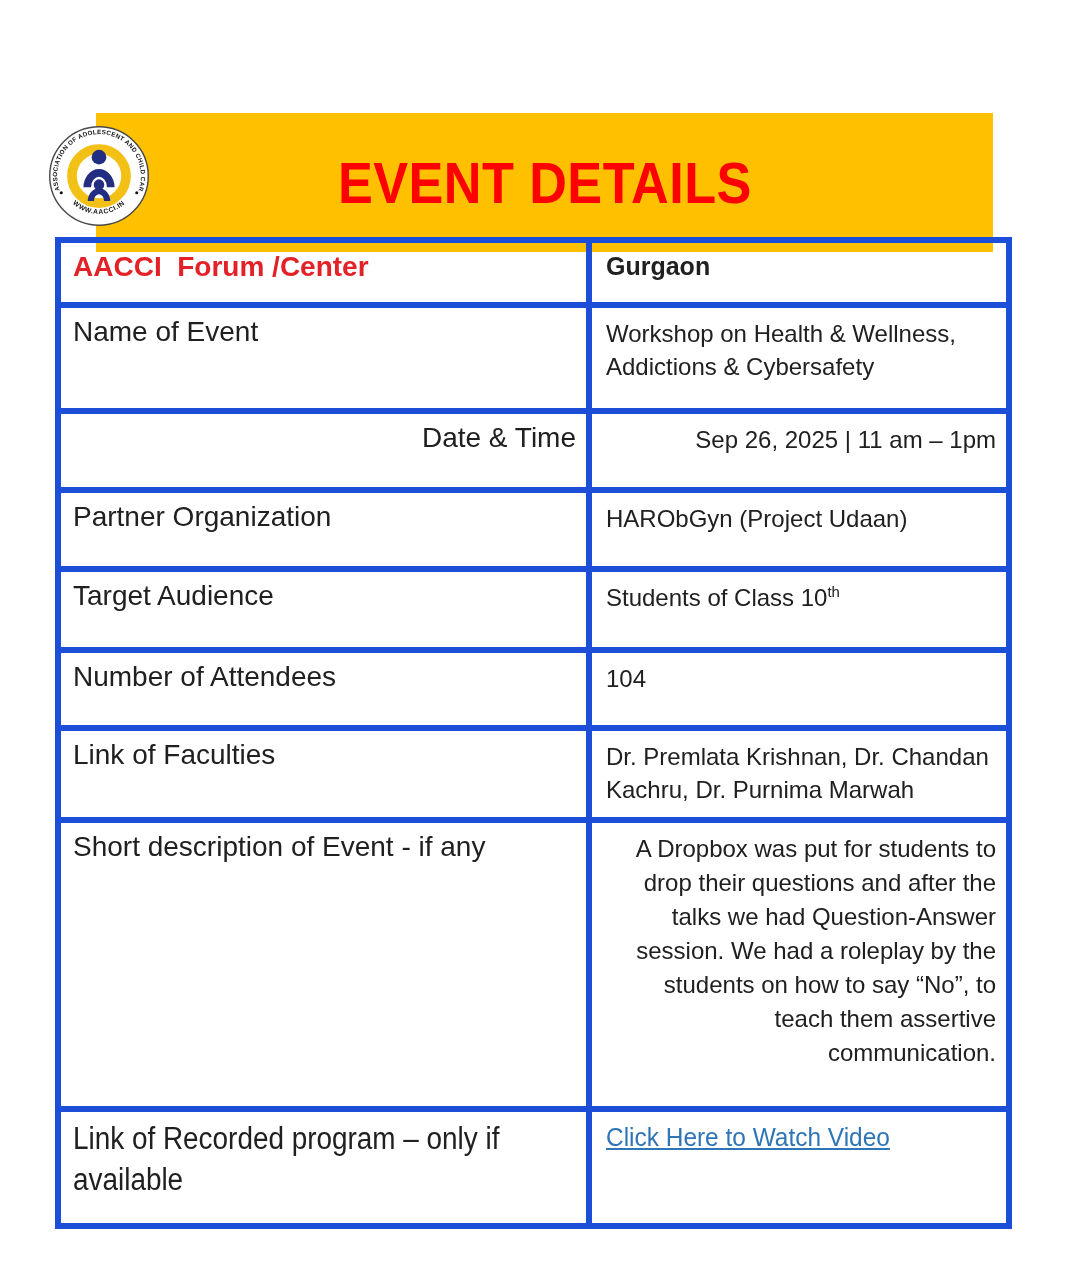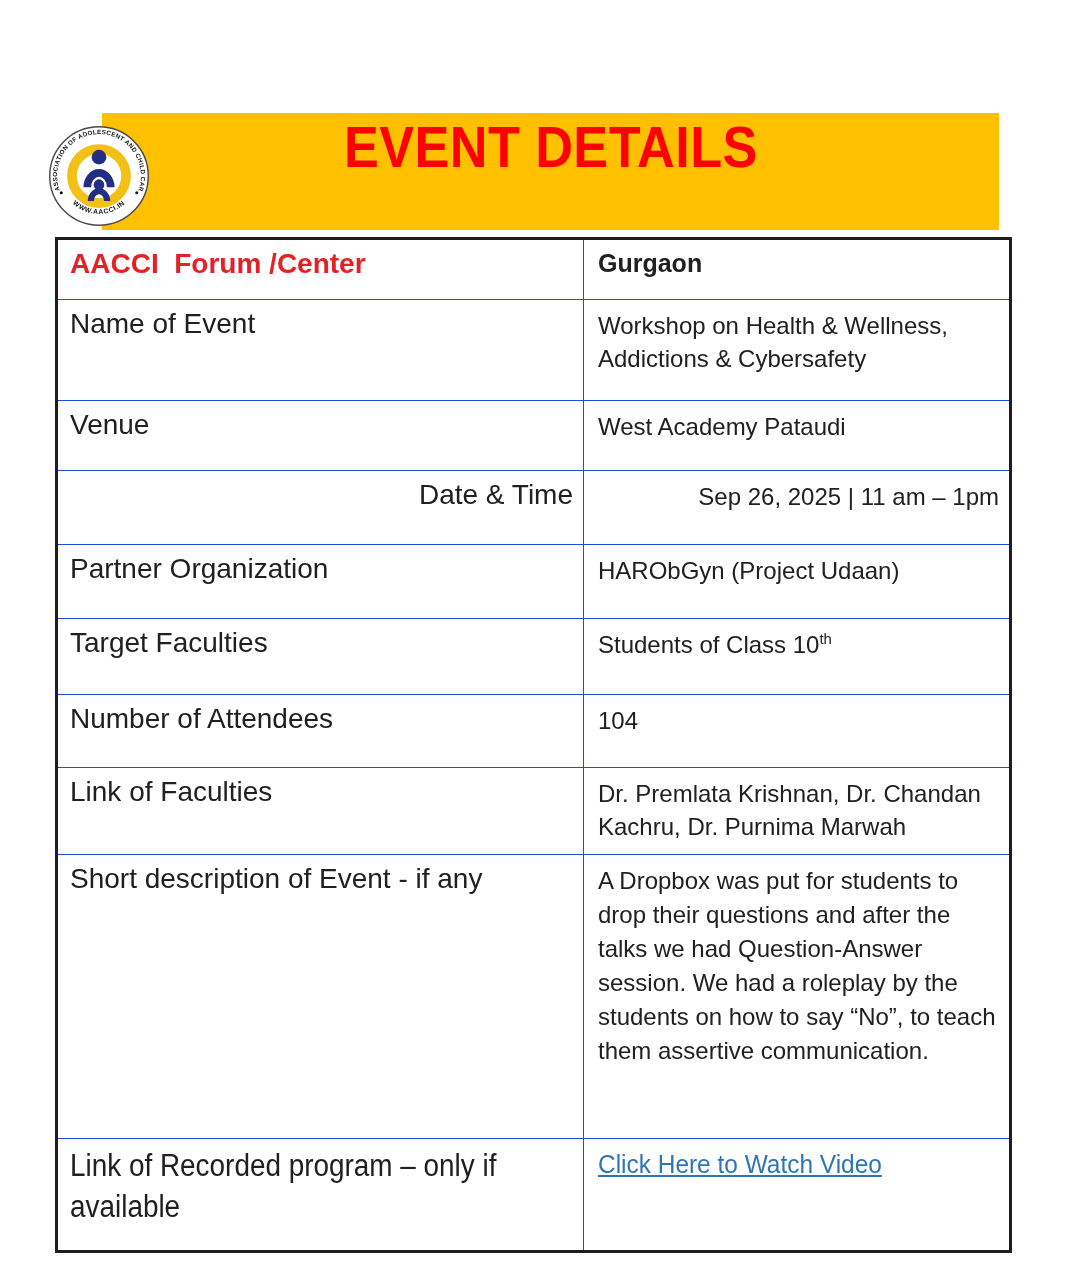--- a/index.html
+++ b/index.html
@@ -6,24 +6,24 @@
   body {
     width: 1066px; height: 1280px;
     background: #ffffff;
     font-family: "Liberation Sans", sans-serif;
     position: relative;
     overflow: hidden;
     color: #202020;
   }
   
   .banner {
-    position: absolute; left: 102px; top: 113px;
-    width: 897px; height: 117px;
+    position: absolute; left: 96px; top: 113px;
+    width: 897px; height: 139px;
     background: var(--banner, #FFC000);
-    display: flex; align-items: flex-start; justify-content: center;
+    display: flex; align-items: center; justify-content: center;
   }
   .banner-title {
     font-size: 58px; font-weight: bold;
     color: var(--title, #FF0000);
     transform: scaleX(0.9);
     white-space: nowrap;
     letter-spacing: 0.5px;
   }
   .logo {
     position: absolute; left: 48px; top: 125px;
@@ -31,21 +31,21 @@
   }
   
   table.details {
     position: absolute; left: 55px; top: 237px;
     width: 957px;
     border-collapse: collapse;
     table-layout: fixed;
     border: 3px solid #1e1e1e;
   }
   td {
-    border: 1px solid #1d4ed8;
+    border: 6px solid #1d4ed8;
     vertical-align: top;
     overflow: hidden;
   }
   td.cl {
     width: 503px;
     font-size: 28px; line-height: 36px;
     padding: 6px 10px 6px 12px;
   }
   td.cv {
     font-size: 24px; line-height: 33px;
@@ -57,21 +57,21 @@
   tr.r2 td { height: 54px; }
   tr.r3 td { height: 58px; text-align: right; }
   tr.r4 td { height: 58px; border-radius: 6px; }
   tr.r5 td { height: 60px; }
   tr.r6 td { height: 57px; border-radius: 19px; }
   tr.r7 td { height: 71px; }
   tr.r8 td { height: 268px; border-radius: 10px; }
   tr.r9 td { height: 96px; }
   tr.r0 td.cl { color: var(--accent_red, #E32227); font-weight: bold; }
   tr.r0 td.cv { font-weight: bold; font-size: 25px; padding-top: 7px; }
-  tr.r8 td.cv { line-height: 34px; }
+  tr.r8 td.cv { line-height: 34px; text-align: right; }
   sup { font-size: 0.62em; line-height: 0; }
   .narrow {
     display: inline-block; width: 500px;
     transform: scaleX(0.9); transform-origin: 0 0;
     font-size: 31px; line-height: 41px;
     white-space: pre-wrap;
   }
   a.video-link {
     color: var(--link, #2E75B6);
     text-decoration: underline;
@@ -116,34 +116,30 @@
 <table class="details">
   <tbody>
     <tr class="r0">
       <td class="cl"><span class="lbl">AACCI  Forum /Center</span></td>
       <td class="cv"><span>Gurgaon</span></td>
     </tr>
     <tr class="r1">
       <td class="cl"><span class="lbl">Name of Event</span></td>
       <td class="cv"><span>Workshop on Health &amp; Wellness, Addictions &amp; Cybersafety</span></td>
     </tr>
-    <tr class="r2">
-      <td class="cl"><span class="lbl">Venue</span></td>
-      <td class="cv"><span>West Academy Pataudi</span></td>
-    </tr>
     <tr class="r3">
       <td class="cl"><span class="lbl">Date &amp; Time</span></td>
       <td class="cv"><span>Sep 26, 2025 | 11 am – 1pm</span></td>
     </tr>
     <tr class="r4">
       <td class="cl"><span class="lbl">Partner Organization</span></td>
       <td class="cv"><span>HARObGyn (Project Udaan)</span></td>
     </tr>
     <tr class="r5">
-      <td class="cl"><span class="lbl">Target Faculties</span></td>
+      <td class="cl"><span class="lbl">Target Audience</span></td>
       <td class="cv"><span>Students of Class 10</span><sup>th</sup></td>
     </tr>
     <tr class="r6">
       <td class="cl"><span class="lbl">Number of Attendees</span></td>
       <td class="cv"><span>104</span></td>
     </tr>
     <tr class="r7">
       <td class="cl"><span class="lbl">Link of Faculties</span></td>
       <td class="cv"><span>Dr. Premlata Krishnan, Dr. Chandan Kachru, Dr. Purnima Marwah</span></td>
     </tr>

